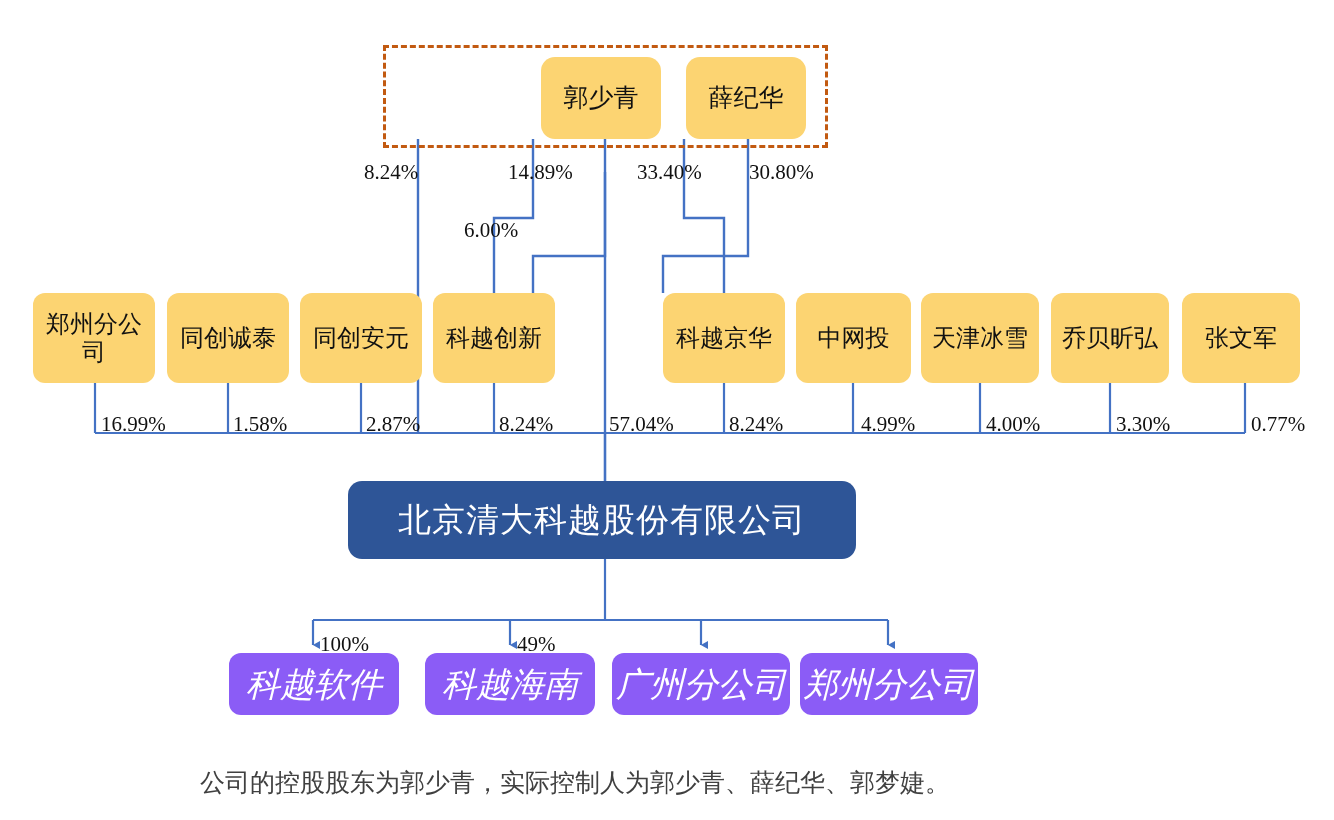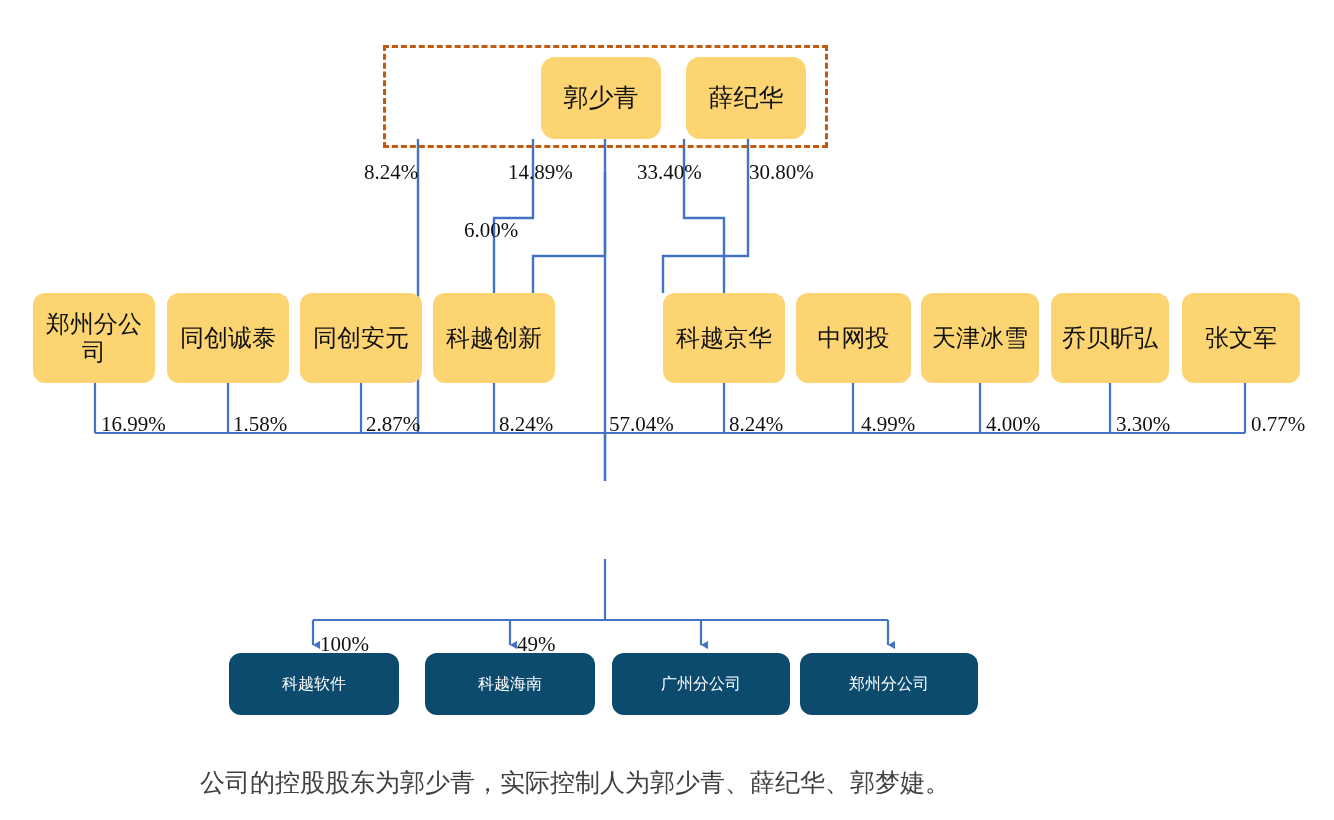--- a/index.html
+++ b/index.html
@@ -49,24 +49,25 @@
     border-radius: 12px;
   }
   .node-main {
     background: #2E5597;
     color: #ffffff;
     font-size: 33px;
     letter-spacing: 1px;
     border-radius: 14px;
   }
   .node-sub {
-    background: #0c4a6e;
+    background: #8b5cf6;
     color: #ffffff;
-    font-size: 16px;
+    font-size: 34px;
     border-radius: 12px;
+    font-style: italic;
   }
   .node-inner {
     padding: 0 4px;
     white-space: pre-line;
   }
   .dash-group {
     position: absolute;
     box-sizing: border-box;
     border: 3px dashed #C25A11;
     z-index: 1;
@@ -188,20 +189,23 @@
   <div class="pct" style="left:233px; top:412px;">1.58%</div>
   <div class="pct" style="left:366px; top:412px;">2.87%</div>
   <div class="pct" style="left:499px; top:412px;">8.24%</div>
   <div class="pct" style="left:609px; top:412px;">57.04%</div>
   <div class="pct" style="left:729px; top:412px;">8.24%</div>
   <div class="pct" style="left:861px; top:412px;">4.99%</div>
   <div class="pct" style="left:986px; top:412px;">4.00%</div>
   <div class="pct" style="left:1116px; top:412px;">3.30%</div>
   <div class="pct" style="left:1251px; top:412px;">0.77%</div>
 
+  <div class="node node-main" style="left:348px; top:481px; width:508px; height:78px;">
+    <span class="node-inner">北京清大科越股份有限公司</span>
+  </div>
 
   <div class="pct" style="left:320px; top:632px;">100%</div>
   <div class="pct" style="left:517px; top:632px;">49%</div>
 
   <div class="node node-sub" style="left:229px; top:653px; width:170px; height:62px;">
     <span class="node-inner">科越软件</span>
   </div>
   <div class="node node-sub" style="left:425px; top:653px; width:170px; height:62px;">
     <span class="node-inner">科越海南</span>
   </div>

